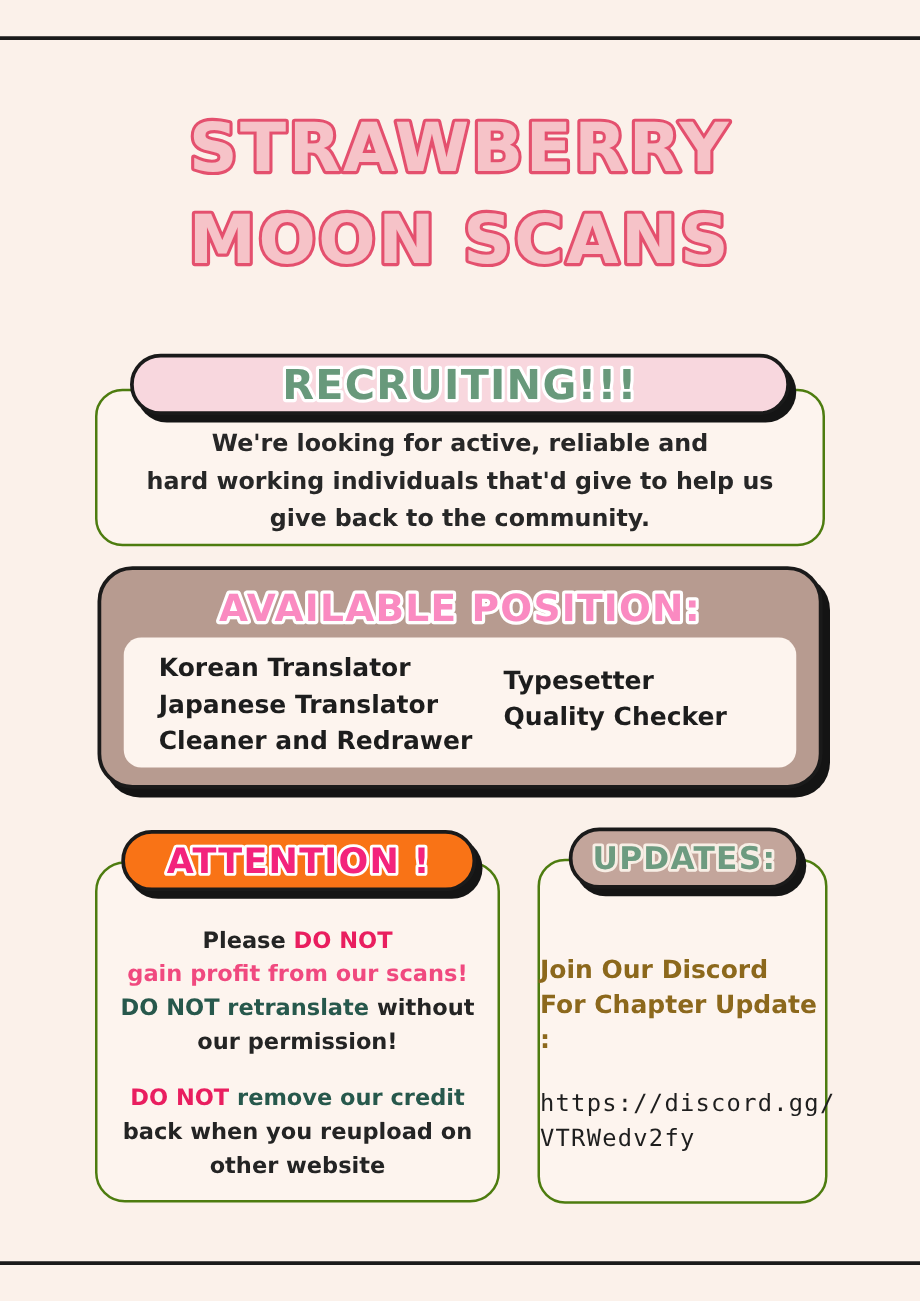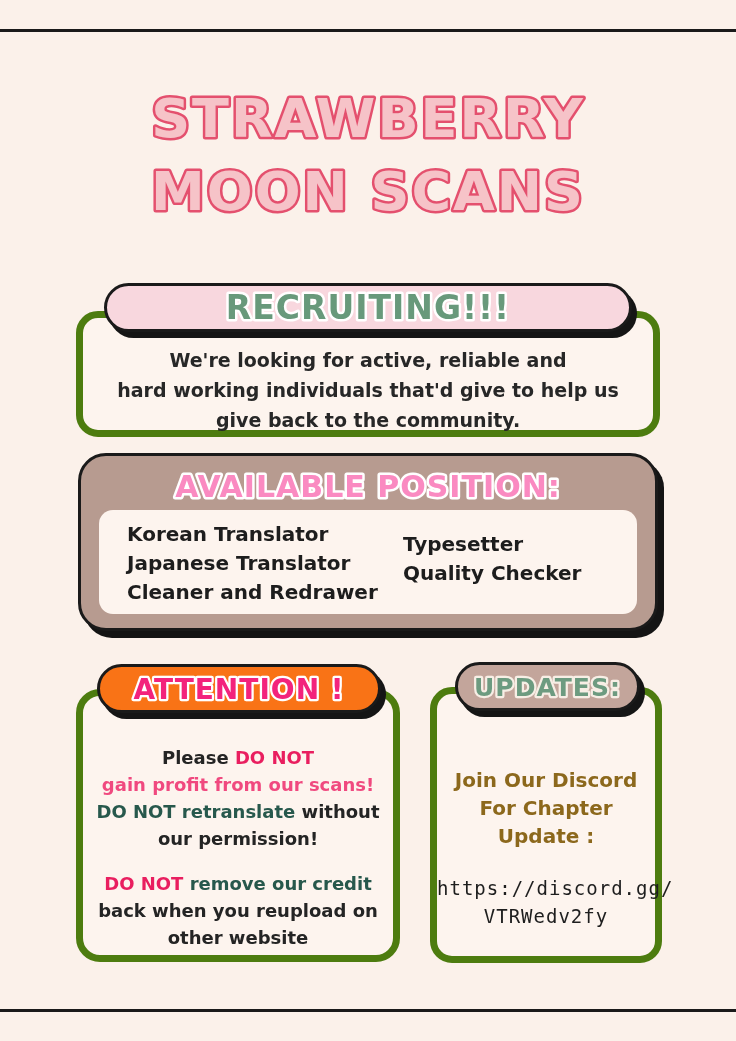--- a/index.html
+++ b/index.html
@@ -30,21 +30,21 @@
   }
 
   
   .title-svg { top:62px; left:0; width:736px; height:170px; }
   .title-svg text { font-size:54px; letter-spacing:2px; stroke-width:5px; }
 
   
   .card {
     position:absolute;
     background:#fdf4ee;
-    border:7px solid #4d7c0f;
+    border:2px solid #4d7c0f;
     z-index:1;
   }
   .pill {
     position:absolute;
     border:3px solid #1a1a1a;
     border-radius:26px;
     box-shadow:5px 6px 0 #151515;
     z-index:2;
   }
   .pill svg { width:100%; height:100%; overflow:visible; }
@@ -85,21 +85,21 @@
   }
   .attention-body .para2 { margin-top:18px; }
   .c-hotpink { color:#e91e5f; }
   .c-pink    { color:#f0497f; }
   .c-green   { color:#27584c; }
 
   
   .updates-pill { left:455px; top:662px; width:185px; height:49px; background:#c3a59b; }
   .updates-pill text { font-size:25px; letter-spacing:1px; stroke-width:4.5px; }
   .updates-card { left:430px; top:687px; width:232px; height:276px; border-radius:22px; }
-  .updates-body { padding-top:72px; text-align:center; }
+  .updates-body { padding-top:72px; text-align:left; }
   .discord-invite { font-size:20px; font-weight:bold; line-height:28px; color:#8c681c; }
   .discord-url {
     margin-top:24px;
     font-family:"DejaVu Sans Mono", monospace;
     font-size:19px; line-height:28px; letter-spacing:1px; color:#1e1e1e;
   }
 </style>
 </head>
 <body>
 

